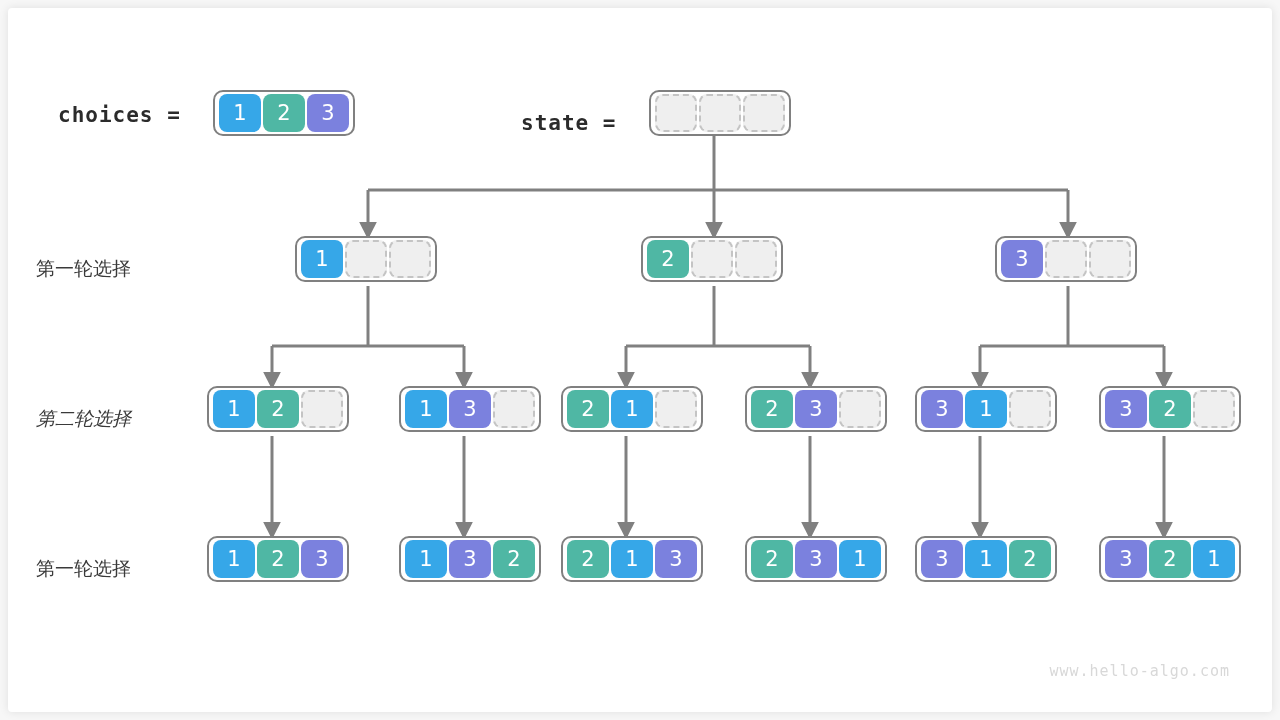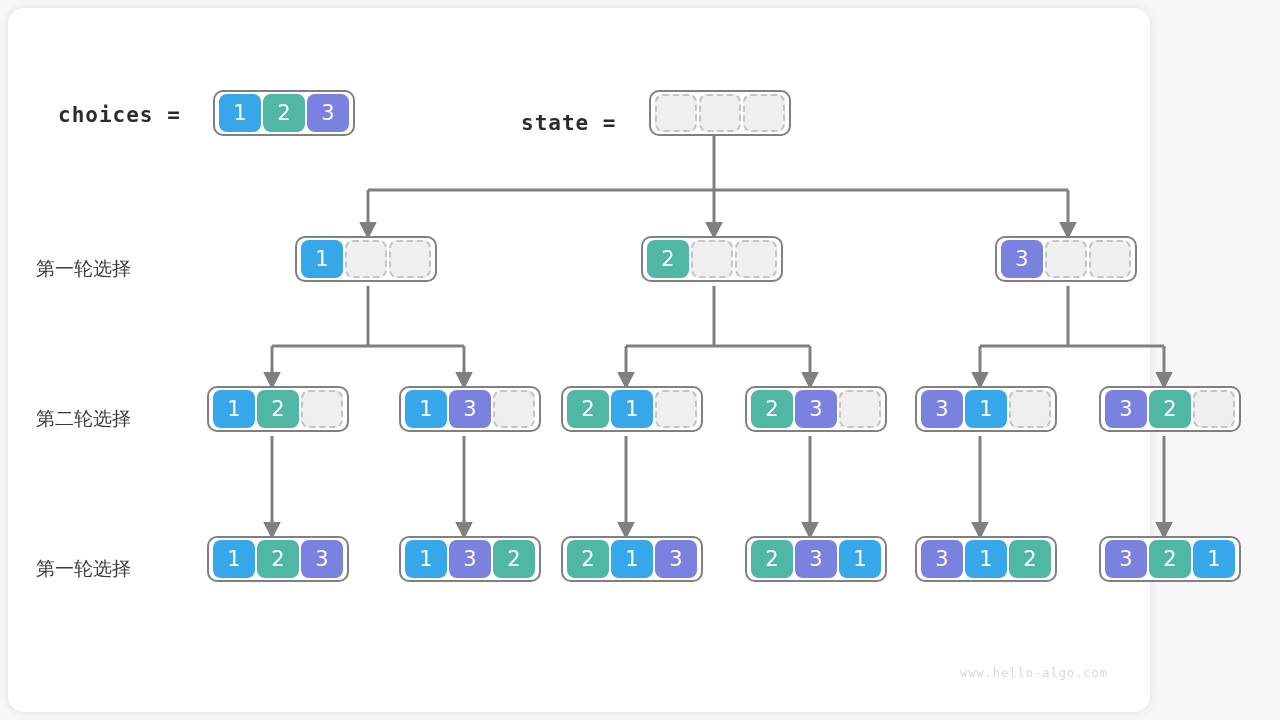--- a/index.html
+++ b/index.html
@@ -12,24 +12,24 @@
     width: 1280px;
     height: 720px;
     background: #f7f7f7;
     overflow: hidden;
     font-family: "Liberation Sans", "DejaVu Sans", sans-serif;
   }
   #card {
     position: absolute;
     left: 8px;
     top: 8px;
-    width: 1142px;
+    width: 1264px;
     height: 704px;
     background: #ffffff;
-    border-radius: 16px;
+    border-radius: 4px;
     box-shadow: 0 0 10px rgba(0,0,0,0.10);
   }
 
   
   .hdr-label {
     position: absolute;
     font-family: "DejaVu Sans Mono", "Liberation Mono", monospace;
     font-weight: bold;
     font-size: 21px;
     color: #2b2b2b;
@@ -90,21 +90,21 @@
     height: 704px;
     pointer-events: none;
   }
 
   
   #watermark {
     position: absolute;
     right: 42px;
     bottom: 32px;
     font-family: "DejaVu Sans Mono", "Liberation Mono", monospace;
-    font-size: 12px;
+    font-size: 15px;
     color: #d8d8d8;
     letter-spacing: 1px;
     white-space: nowrap;
   }
 </style>
 </head>
 <body>
 
 <div id="page">
   <div id="card">
@@ -159,21 +159,21 @@
 
     <div class="hdr-label" style="left:513px; top:95px;margin-top:8px;">state =</div>
 
     <div class="node" id="n-state" style="left:641px; top:82px;">
       <div class="cell empty"></div>
       <div class="cell empty"></div>
       <div class="cell empty"></div>
     </div>
 
     <div class="row-label" style="left:28px; top:248px;">第一轮选择</div>
-    <div class="row-label" style="left:28px; top:398px;">第二轮选择</div>
+    <div class="row-label" style="left:28px; top:398px;font-style:italic;">第二轮选择</div>
     <div class="row-label" style="left:28px; top:548px;">第一轮选择</div>
 
     <div class="node" style="left:287px; top:228px;">
       <div class="cell c1">1</div>
       <div class="cell empty"></div>
       <div class="cell empty"></div>
     </div>
 
     <div class="node" style="left:633px; top:228px;">
       <div class="cell c2">2</div>

